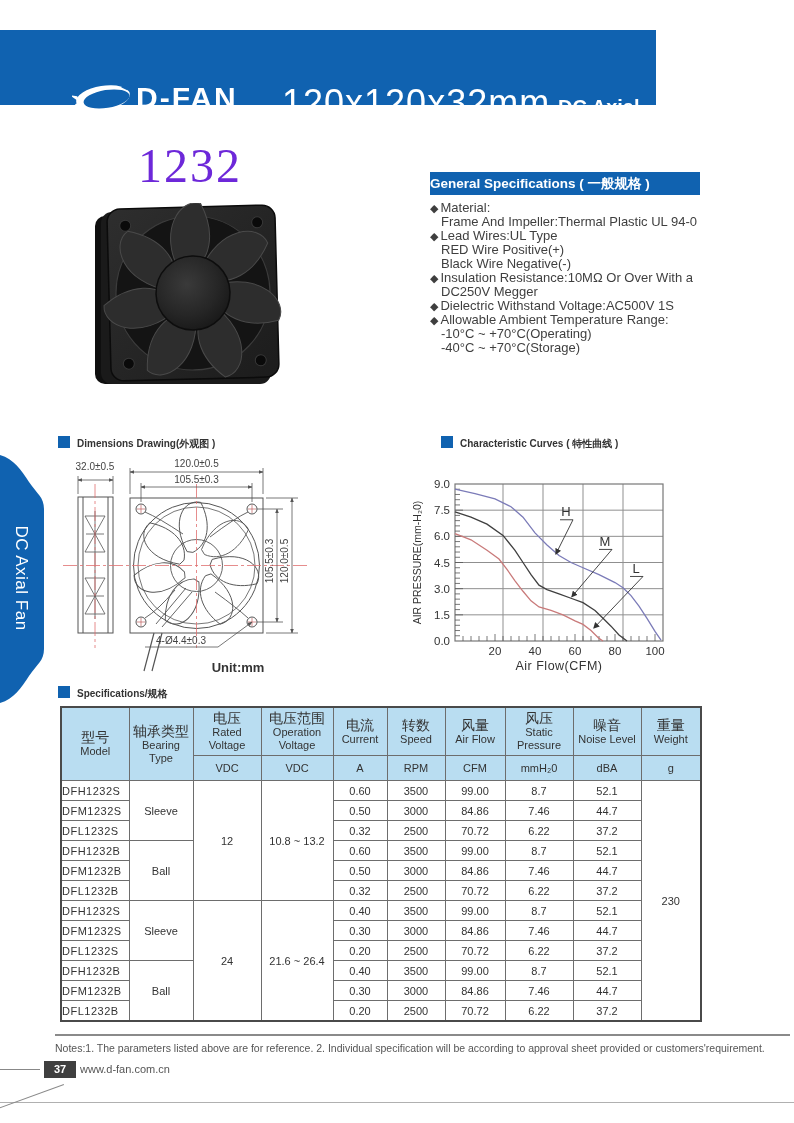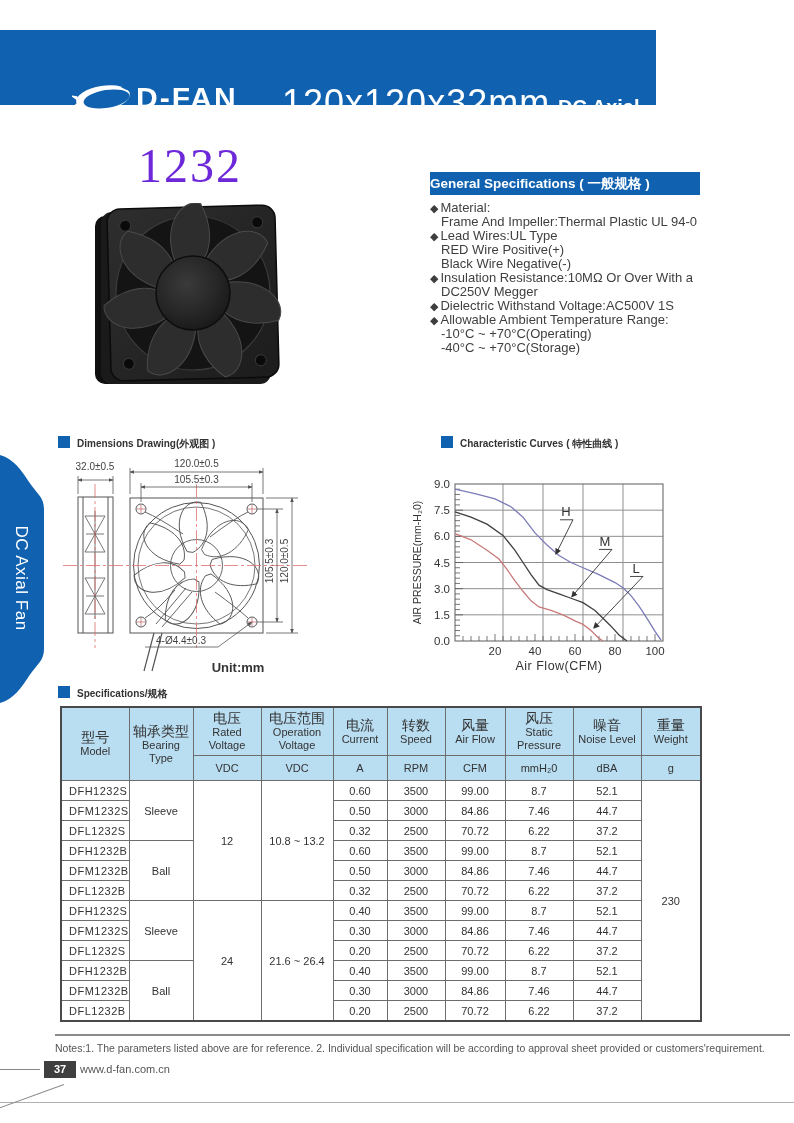--- a/index.html
+++ b/index.html
@@ -37,21 +37,21 @@
   
   .table-wrap{position:absolute;left:60px;top:706px;}
   table.spec{border-collapse:collapse;table-layout:fixed;width:640px;font-size:11px;color:#333;
       border:2px solid #4a4a4a;}
   table.spec th,table.spec td{border:1px solid #6d6d6d;text-align:center;padding:0;overflow:hidden;}
   table.spec thead th{background:#b9ddf1;font-weight:normal;}
   .hdr-cn{font-size:14px;line-height:15px;}
   .hdr-en{font-size:11px;line-height:13px;}
   tr.unit-row th{height:24px;font-size:11px;}
   table.spec tbody td{height:19px;background:#fff;}
-  table.spec td.model{text-align:left;padding-left:7px;letter-spacing:.5px;}
+  table.spec td.model{text-align:left;letter-spacing:.5px;}
   
   .notes-rule{position:absolute;left:55px;top:1034px;width:735px;height:2px;background:#8a8a8a;}
   .notes{position:absolute;left:55px;top:1042px;width:730px;font-size:10.5px;color:#555;}
   .pageno-line{position:absolute;left:0;top:1069px;width:40px;height:1px;background:#888;}
   .pageno{position:absolute;left:44px;top:1061px;width:32px;height:17px;background:#3f3f3f;color:#fff;
       font-size:11px;font-weight:bold;text-align:center;line-height:17px;}
   .website{position:absolute;left:80px;top:1063px;font-size:11px;color:#555;}
   .bottom-line{position:absolute;left:0;top:1102px;width:794px;height:1px;background:#b0b0b0;}
   .corner-diag{position:absolute;left:-4px;top:1096px;width:70px;height:1px;background:#8a8a8a;
       transform:rotate(-20deg);}

